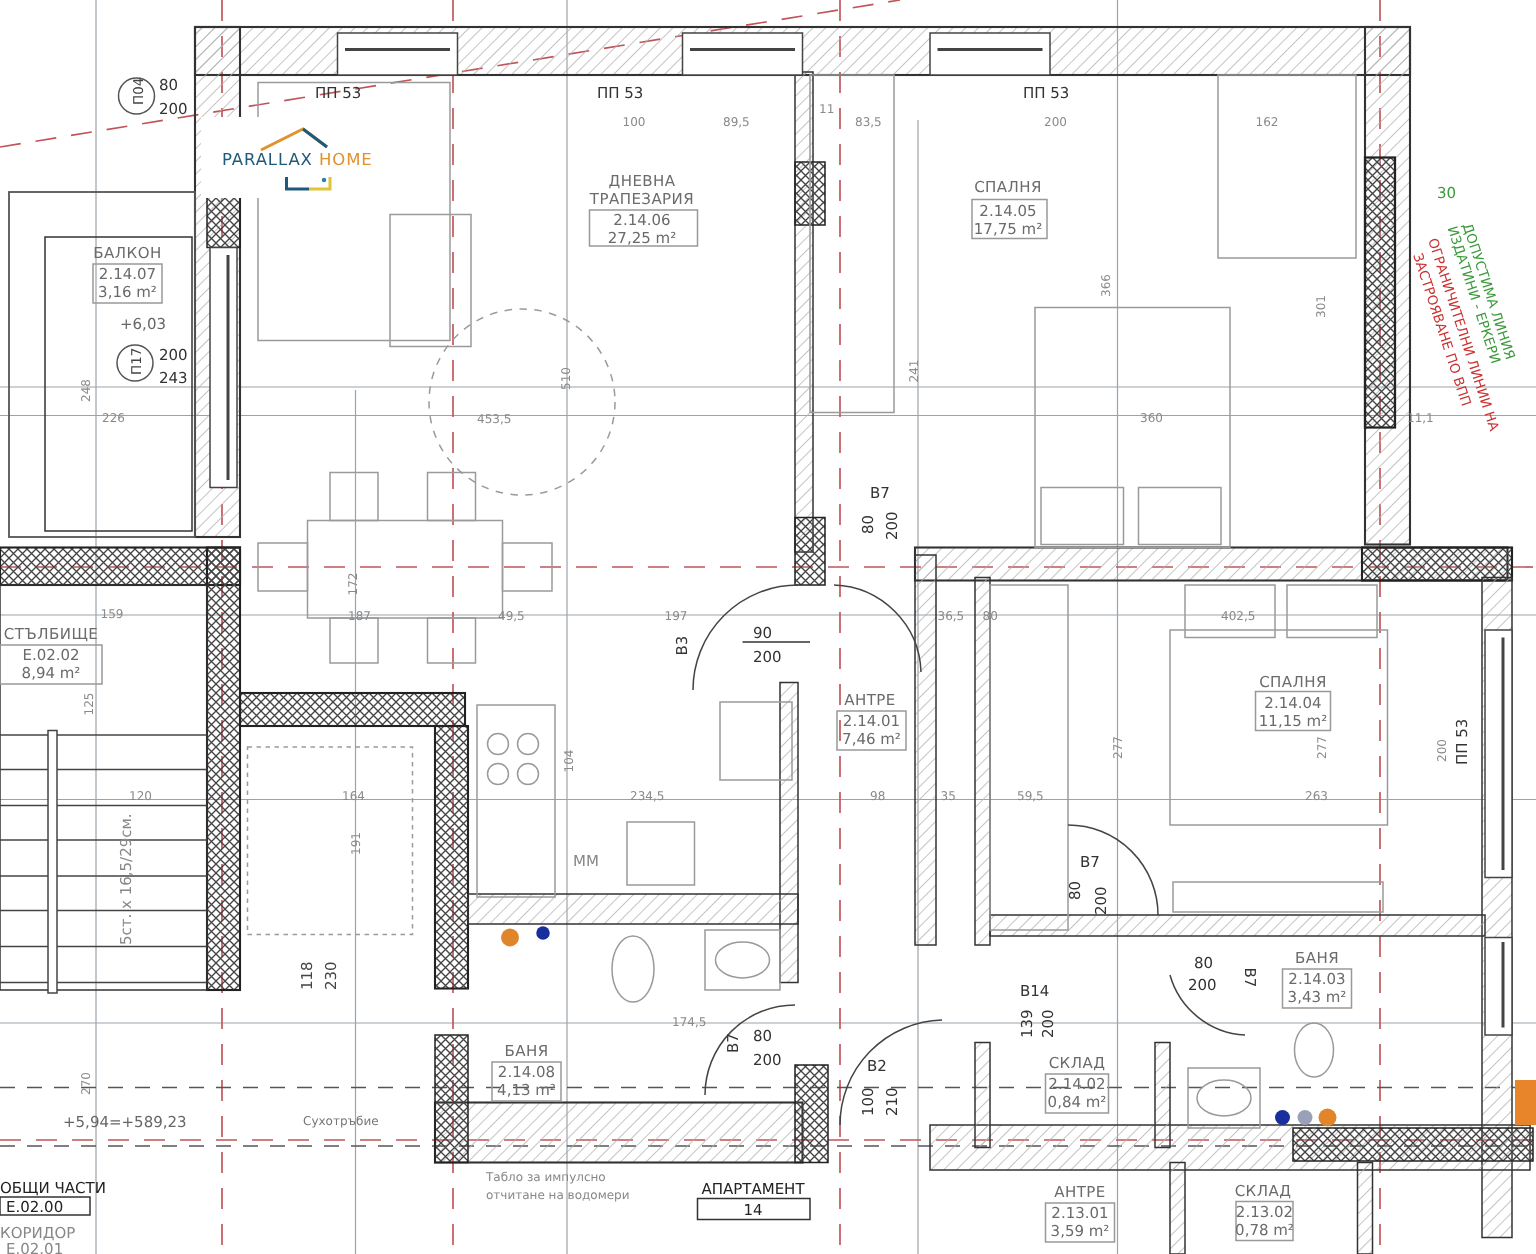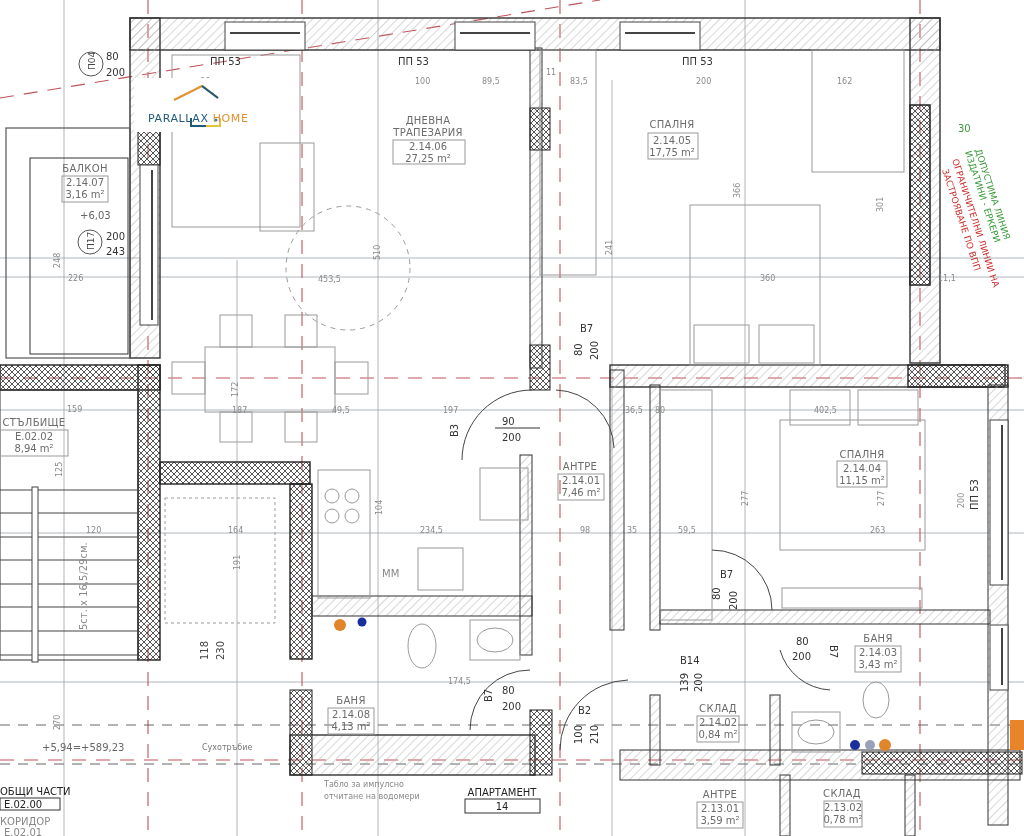--- a/index.html
+++ b/index.html
@@ -3,21 +3,21 @@
 <meta charset="utf-8">
 <style>
   html, body { margin: 0; padding: 0; background: #ffffff; }
   #plan { position: relative; width: 1024px; height: 836px; overflow: hidden; background: #fff; font-family: "DejaVu Sans", sans-serif; }
   svg { position: absolute; left: 0; top: 0; }
   .room-name { font-size: 10px; fill: #6b6b6b; letter-spacing: 0.3px; }
   .room-code { font-size: 10px; fill: #6b6b6b; }
   .dim { font-size: 8px; fill: #8a8a8a; }
   .door-lbl { font-size: 10px; fill: #333; }
   .logo { position: absolute; left: 134px; top: 78px; width: 132px; height: 54px; background: #fff; }
-  .logo-text { position: absolute; left: 14px; top: 22px; font-family: "DejaVu Sans", sans-serif; font-size: 11px; letter-spacing: 0.6px; white-space: nowrap; margin-top: 12px; }
+  .logo-text { position: absolute; left: 14px; top: 22px; font-family: "DejaVu Sans", sans-serif; font-size: 11px; letter-spacing: 0.6px; white-space: nowrap; }
   .logo-text .p1 { color: #1f5a7a; }
   .logo-text .p2 { color: #e0922e; }
 </style>
 </head>
 <body>
 
 <div id="plan">
 <svg width="1024" height="836" viewBox="0 0 1024 836">
   <defs>
     <pattern id="hatch" patternUnits="userSpaceOnUse" width="6" height="6" patternTransform="rotate(45)">

